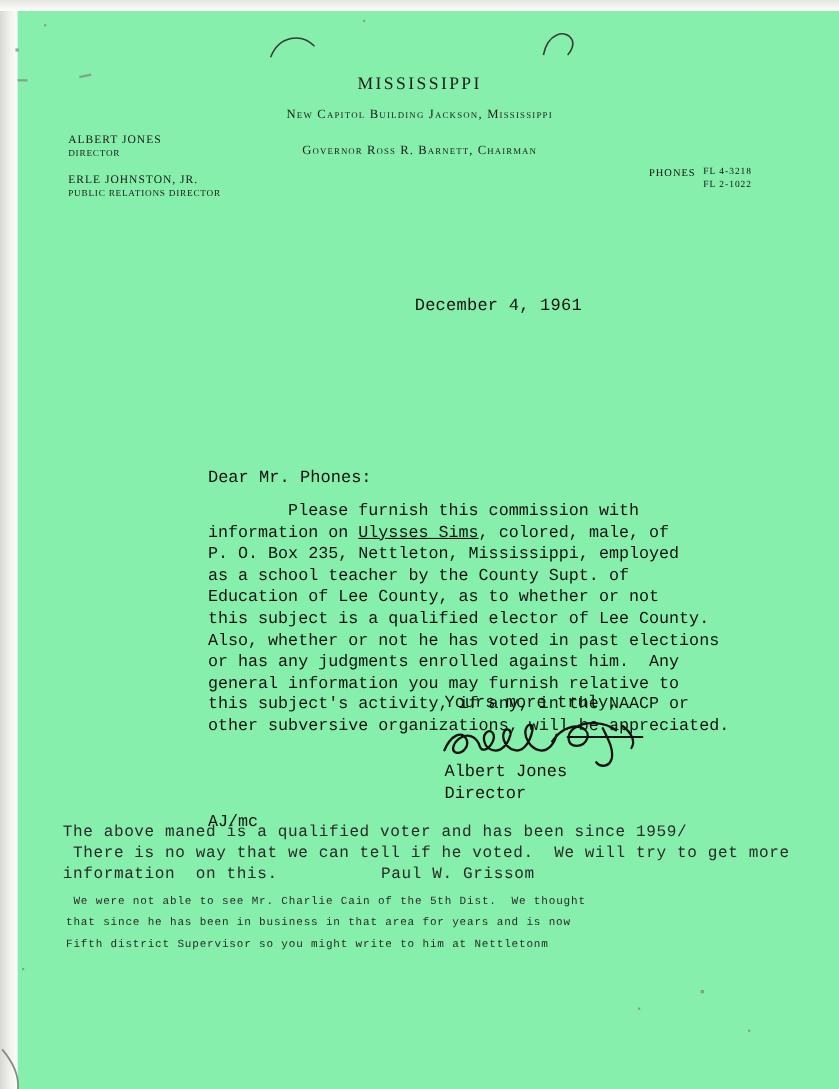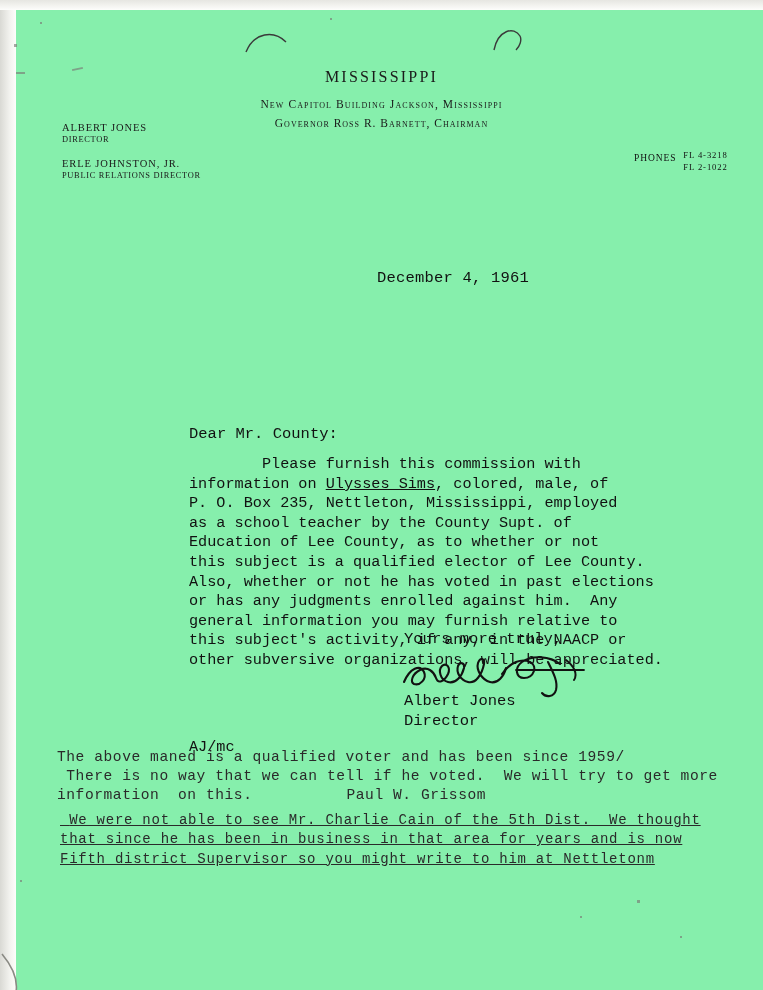--- a/index.html
+++ b/index.html
@@ -66,21 +66,21 @@
     font-size: 11.5px;
     letter-spacing: 1.1px;
     margin-top: 12px;
     font-variant: small-caps;
     color: #1a1a1a;
   }
   .lh-line4 {
     font-family: "Liberation Serif", serif;
     font-size: 11.5px;
     letter-spacing: 1.0px;
-    margin-top: 7px;
+    margin-top: 21px;
     font-variant: small-caps;
     color: #1a1a1a;
   }
   .officers {
     position: absolute;
     left: 62px; top: 122px;
     font-family: "Liberation Serif", serif;
     color: #1a1a1a;
   }
   .off-name {
@@ -93,21 +93,21 @@
     font-size: 8.4px;
     letter-spacing: 0.7px;
     font-variant: small-caps;
     text-transform: uppercase;
     margin-top: 2px;
   }
   .officers .group2 { margin-top: 14px; }
 
   .phones {
     position: absolute;
-    left: 634px; top: 150px;
+    left: 590px; top: 150px;
     display: flex;
     align-items: flex-start;
     font-family: "Liberation Serif", serif;
   }
   .phones-label {
     font-size: 9.5px;
     letter-spacing: 0.9px;
     font-variant: small-caps;
     text-transform: uppercase;
     margin-right: 7px;
@@ -193,26 +193,25 @@
   }
   .note-a .sig-name {
     display: inline-block;
     margin-left: 94px;
   }
   .note-b {
     position: absolute;
     left: 60px; top: 811px;
     width: 700px;
     font-family: "Liberation Mono", monospace;
-    font-size: 14px;
+    font-size: 10px;
     line-height: 19.4px;
     letter-spacing: 0.75px;
     color: #2a2a2a;
     white-space: pre-wrap;
-    text-decoration: underline;
   }
 </style>
 </head>
 <body>
 
 <div class="page">
 
   <div class="scan-edge-left"></div>
   <div class="scan-edge-top"></div>
 
@@ -257,21 +256,21 @@
     <div class="phones-label">Phones</div>
     <div class="phones-nums">
       <div>FL 4-3218</div>
       <div>FL 2-1022</div>
     </div>
   </div>
 
   <div class="date">December 4, 1961</div>
 
 
-  <div class="salutation">Dear Mr. County:</div>
+  <div class="salutation">Dear Mr. Phones:</div>
 
   <div class="body-text"><span>        Please furnish this commission with
 information on </span><span class="u">Ulysses Sims</span><span>, colored, male, of
 P. O. Box 235, Nettleton, Mississippi, employed
 as a school teacher by the County Supt. of
 Education of Lee County, as to whether or not
 this subject is a qualified elector of Lee County.
 Also, whether or not he has voted in past elections
 or has any judgments enrolled against him.  Any
 general information you may furnish relative to

